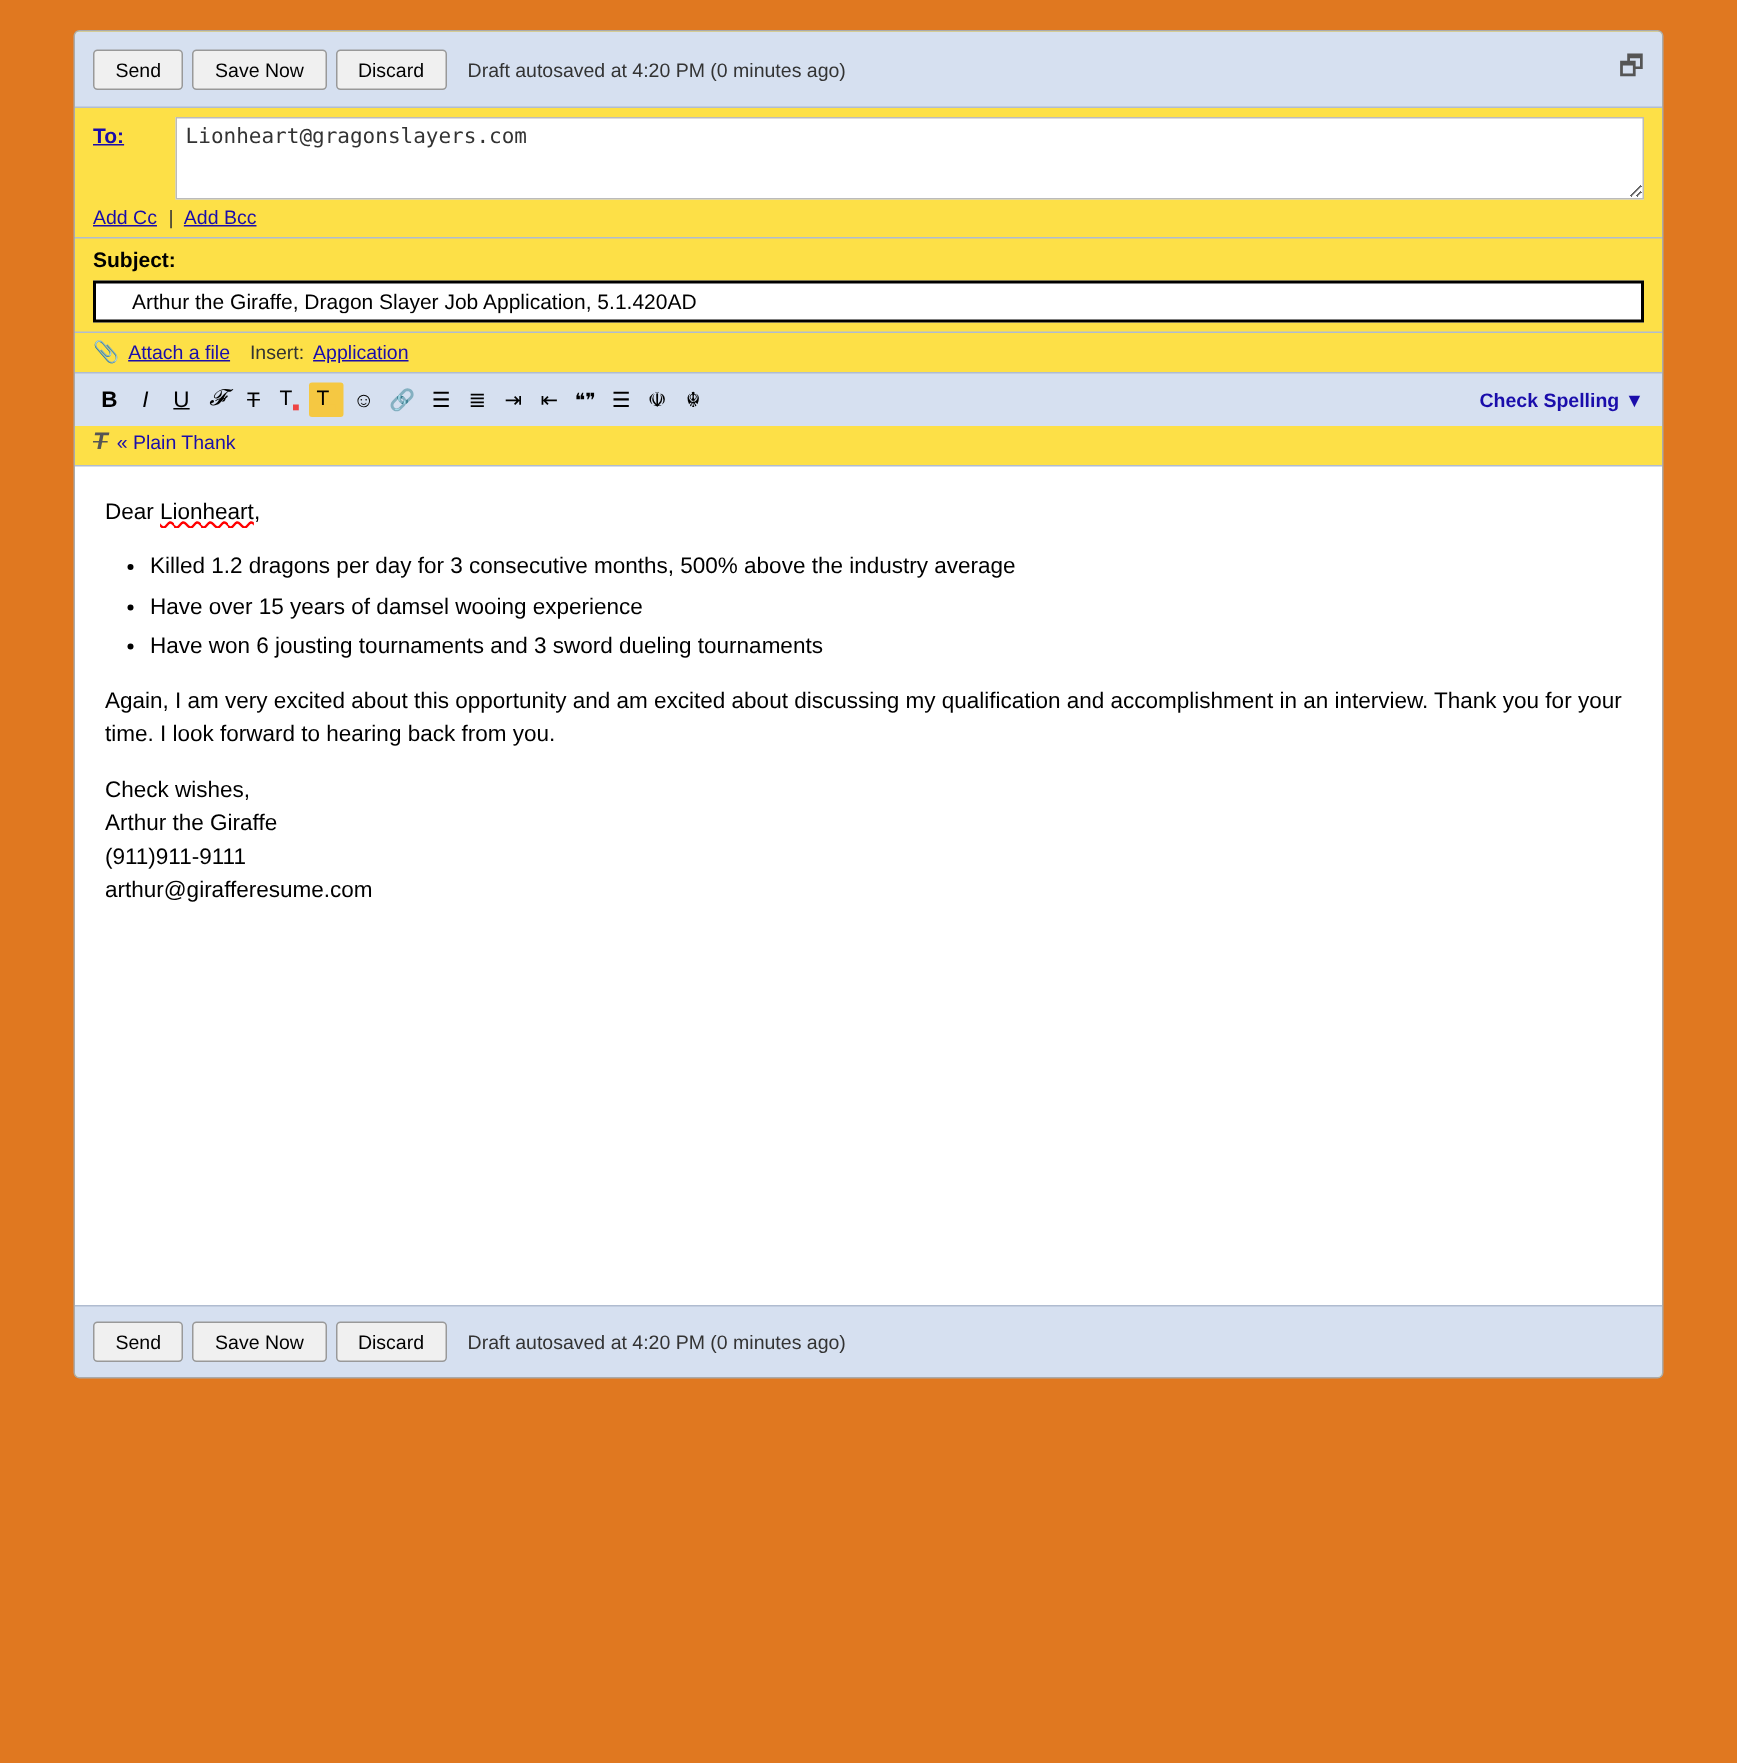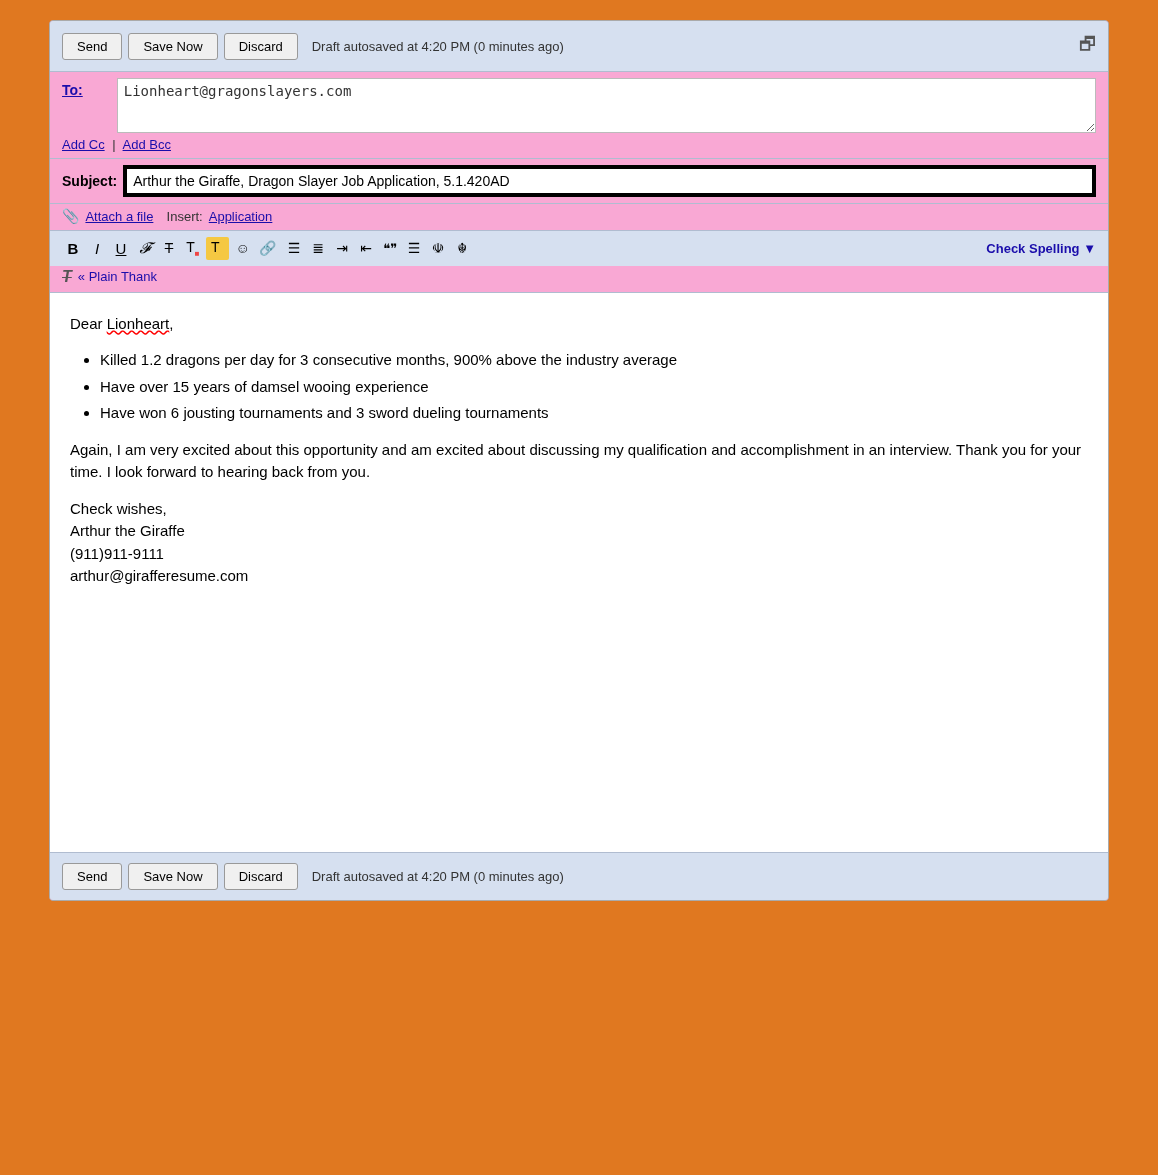--- a/index.html
+++ b/index.html
@@ -6,21 +6,21 @@
     body {
       background-color: #e07820;
       display: flex;
       justify-content: center;
       align-items: flex-start;
       min-height: 1175px;
       padding: 20px;
       font-family: Arial, sans-serif;
     }
     .email-container {
-      background: #f9a8d4;
+      background: #fde047;
       border: 1px solid #aaa;
       border-radius: 4px;
       width: 1060px;
       overflow: hidden;
     }
     
     .toolbar {
       background: #d6e0f0;
       padding: 10px 12px;
       display: flex;
@@ -85,35 +85,35 @@
       text-decoration: underline;
       cursor: pointer;
     }
     .cc-row .separator {
       color: #333;
       margin: 0 4px;
     }
     
     .subject-row {
       display: flex;
-      align-items: center;
       padding: 6px 12px;
       gap: 6px;
       border-top: 1px solid #b0bcd0;
+      flex-direction: column;
     }
     .subject-label {
       font-weight: bold;
       font-size: 14px;
       color: #000;
       white-space: nowrap;
     }
     .subject-input {
       flex: 1;
-      border: 4px solid #000000;
-      padding: 4px 6px;
+      border: 2px solid #000000;
+      padding: 4px 24px;
       font-size: 14px;
       background: #fff;
     }
     
     .attach-row {
       padding: 4px 12px 6px 12px;
       font-size: 13px;
       display: flex;
       align-items: center;
       gap: 6px;
@@ -272,21 +272,21 @@
   </div>
 
   <div class="plain-text-row">
     <span class="remove-formatting" style="font-style:italic; font-weight:bold; color:#555; font-size:16px; text-decoration:line-through;">T</span>
     <a>Plain Thank</a>
   </div>
 
   <div class="email-body">
     <p>Dear <span class="underline-red">Lionheart</span>,</p>
     <ul>
-      <li>Killed 1.2 dragons per day for 3 consecutive months, 900% above the industry average</li>
+      <li>Killed 1.2 dragons per day for 3 consecutive months, 500% above the industry average</li>
       <li>Have over 15 years of damsel wooing experience</li>
       <li>Have won 6 jousting tournaments and 3 sword dueling tournaments</li>
     </ul>
     <p>Again, I am very excited about this opportunity and am excited about discussing my qualification and accomplishment in an interview.  Thank you for your time.  I look forward to hearing back from you.</p>
     <p>
       <span>Check wishes,</span><br>
       <span>Arthur the Giraffe</span><br>
       <span>(911)911-9111</span><br>
       <span>arthur@girafferesume.com</span>
     </p>

